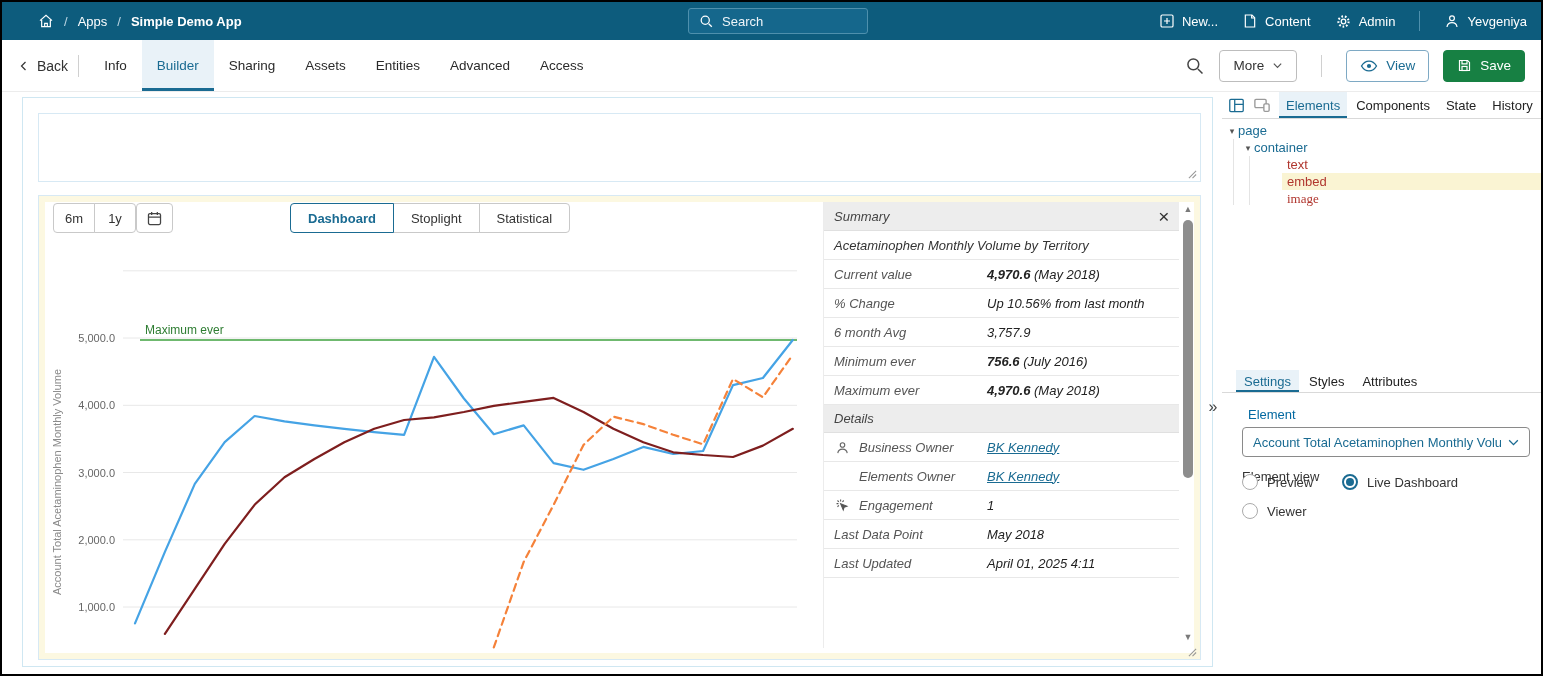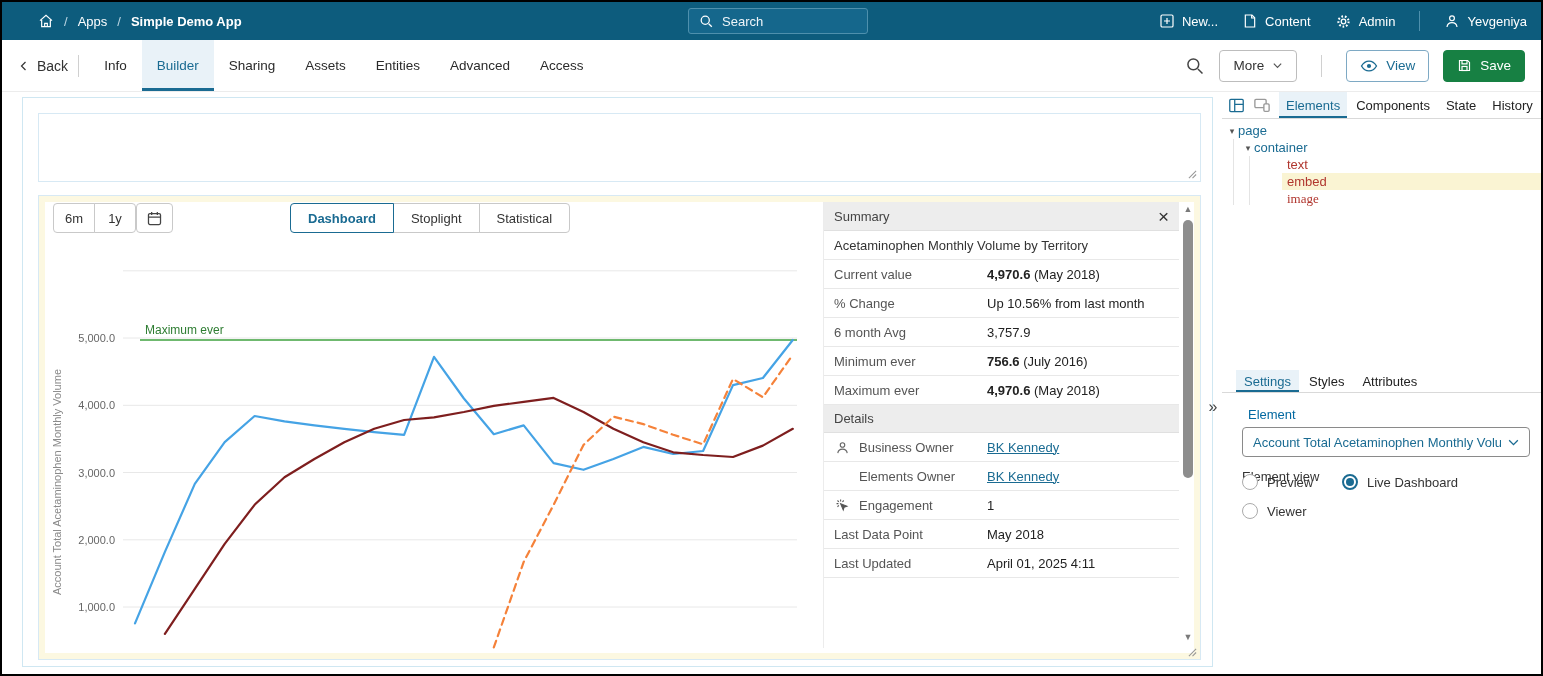--- a/index.html
+++ b/index.html
@@ -70,21 +70,21 @@
               display:flex; align-items:center; justify-content:center; cursor:pointer; margin-left:-1px; }
   .mode-btn:first-child { border-radius:4px 0 0 4px; margin-left:0; }
   .mode-btn:last-child { border-radius:0 4px 4px 0; }
   .mode-btn.active { border-color:#1A6B92; color:#1A6B92; font-weight:bold; z-index:2; }
 
   #chart-svg { position:absolute; left:6px; top:6px; }
   #chart-svg text { font-family:"Liberation Sans","DejaVu Sans",sans-serif; }
 
   
   .summary-panel { position:absolute; left:784px; top:6px; width:356px; height:446px; background:#fff;
-                   border-left:1px solid #ECECEC; font-size:13px; }
+                   border-left:1px solid #ECECEC; font-size:13px;font-style:italic; }
   .sum-header { height:29px; background:#EDEDED; display:flex; align-items:center; padding:0 10px; color:#444; border-bottom:1px solid #E0E0E0; }
   .sum-close { margin-left:auto; font-size:19px; color:#333; cursor:pointer; line-height:1; }
   .sum-title { height:29px; display:flex; align-items:center; padding:0 10px; color:#333; border-bottom:1px solid #E8E8E8; }
   .s-row { height:29px; display:flex; align-items:center; padding:0 10px; border-bottom:1px solid #E8E8E8; }
   .s-label { width:153px; color:#555; flex:none; display:flex; align-items:center; gap:8px; }
   .s-val { color:#222; }
   .s-val b { font-weight:bold; }
   .s-subheader { height:28px; background:#EDEDED; display:flex; align-items:center; padding:0 10px; color:#444; border-bottom:1px solid #E0E0E0; }
   .s-link { color:#1A6B92; text-decoration:underline; cursor:pointer; }
   .d-ico { width:17px; flex:none; }

